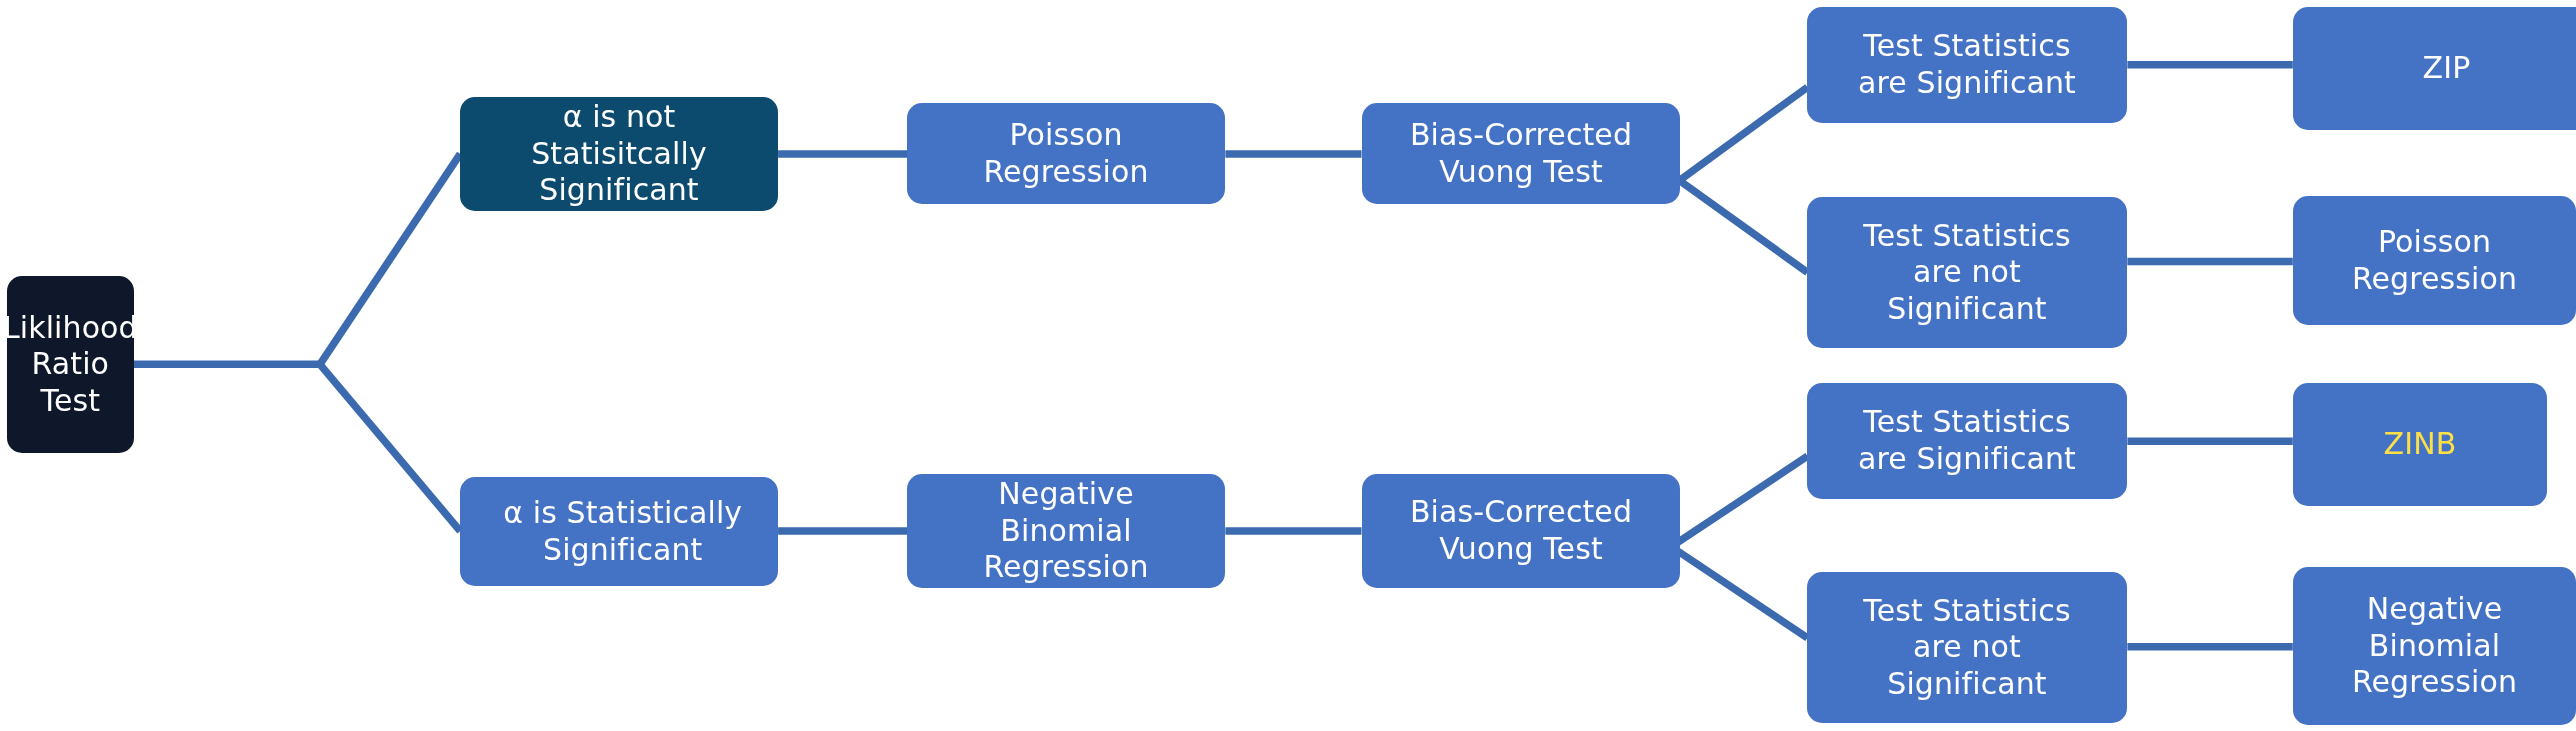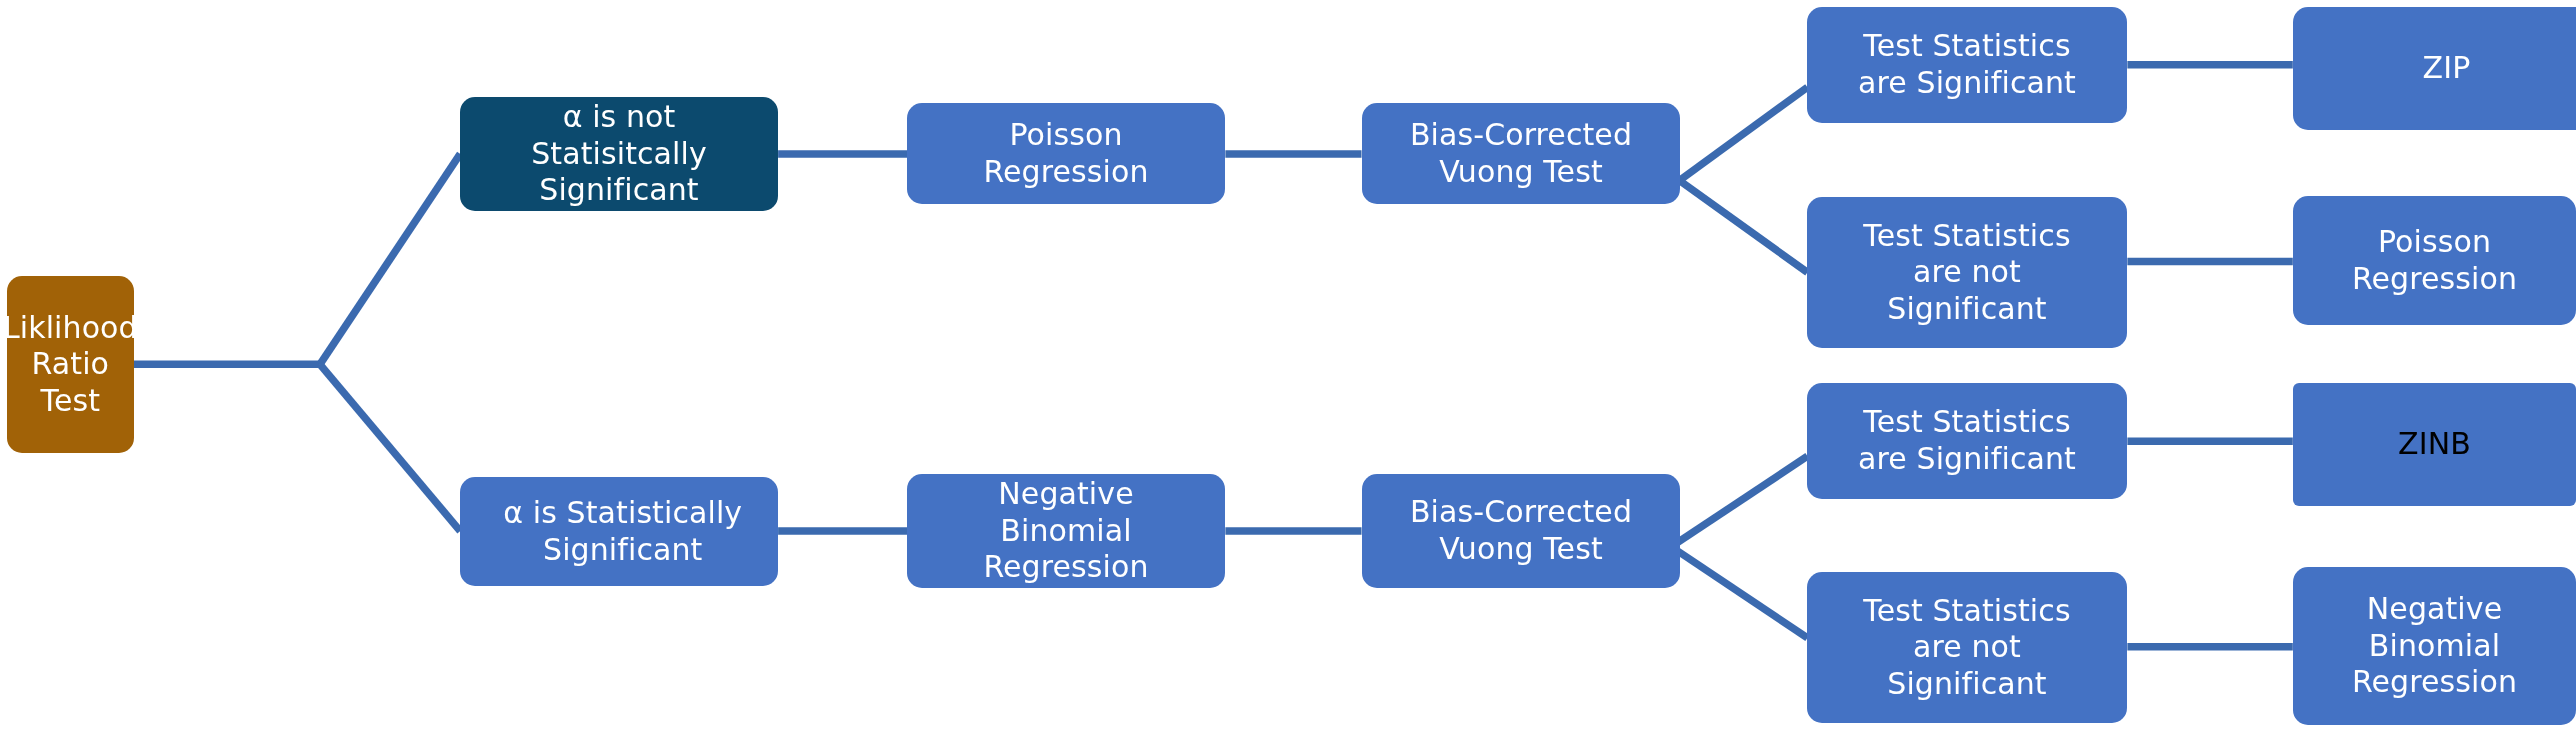--- a/index.html
+++ b/index.html
@@ -55,21 +55,21 @@
       <line x1="2467" y1="265" x2="2655" y2="128" stroke="#3B6AAF" stroke-width="11" stroke-linecap="butt"></line>
       <line x1="2467" y1="265" x2="2655" y2="400" stroke="#3B6AAF" stroke-width="11" stroke-linecap="butt"></line>
       <line x1="2455" y1="803" x2="2655" y2="670" stroke="#3B6AAF" stroke-width="11" stroke-linecap="butt"></line>
       <line x1="2455" y1="803" x2="2655" y2="937" stroke="#3B6AAF" stroke-width="11" stroke-linecap="butt"></line>
       <line x1="3125" y1="95" x2="3368" y2="95" stroke="#3B6AAF" stroke-width="11" stroke-linecap="butt"></line>
       <line x1="3125" y1="384" x2="3368" y2="384" stroke="#3B6AAF" stroke-width="11" stroke-linecap="butt"></line>
       <line x1="3125" y1="648" x2="3368" y2="648" stroke="#3B6AAF" stroke-width="11" stroke-linecap="butt"></line>
       <line x1="3125" y1="950" x2="3368" y2="950" stroke="#3B6AAF" stroke-width="11" stroke-linecap="butt"></line>
     </svg>
 
-  <div class="node" style="left: 6.8px; top: 276px; width: 127px; height: 177px; background: #a16207; color: rgb(255, 255, 255); font-size: 30px; align-items: center;"><span>Liklihood Ratio
+  <div class="node" style="left: 6.8px; top: 276px; width: 127px; height: 177px; background: #0f172a; color: rgb(255, 255, 255); font-size: 30px; align-items: center;"><span>Liklihood Ratio
 Test</span></div>
 
   <div class="node" style="left: 460px; top: 97px; width: 318px; height: 114px; background: #0c4a6e; color: rgb(255, 255, 255); font-size: 30px;"><span>α is not
 Statisitcally
 Significant</span></div>
   <div class="node" style="left: 460px; top: 477px; width: 318px; height: 109px; background: rgb(68, 114, 196); color: rgb(255, 255, 255); font-size: 30px; padding-left: 17px;"><span>α is Statistically
 Significant</span></div>
 
   <div class="node" style="left: 907px; top: 103px; width: 318px; height: 101px; background: rgb(68, 114, 196); color: rgb(255, 255, 255); font-size: 30px;"><span>Poisson
 Regression</span></div>
@@ -89,19 +89,19 @@
 Significant</span></div>
   <div class="node" style="left: 1807px; top: 383px; width: 320px; height: 116px; background: rgb(68, 114, 196); color: rgb(255, 255, 255); font-size: 30px;"><span>Test Statistics
 are Significant</span></div>
   <div class="node" style="left: 1807px; top: 572px; width: 320px; height: 151px; background: rgb(68, 114, 196); color: rgb(255, 255, 255); font-size: 30px;"><span>Test Statistics
 are not
 Significant</span></div>
 
   <div class="node" style="left: 2293px; top: 6.8px; width: 307px; height: 123px; background: rgb(68, 114, 196); color: rgb(255, 255, 255); font-size: 30px;"><span>ZIP</span></div>
   <div class="node" style="left: 2293px; top: 196px; width: 283px; height: 129px; background: rgb(68, 114, 196); color: rgb(255, 255, 255); font-size: 30px;"><span>Poisson
 Regression</span></div>
-  <div class="node" style="left: 2293px; top: 383px; width: 283px; height: 123px; background: rgb(68, 114, 196); color: #000000; font-size: 30px; border-radius: 6px;"><span>ZINB</span></div>
+  <div class="node" style="left: 2293px; top: 383px; width: 254px; height: 123px; background: rgb(68, 114, 196); color: #fde047; font-size: 30px;"><span>ZINB</span></div>
   <div class="node" style="left: 2293px; top: 567px; width: 283px; height: 158px; background: rgb(68, 114, 196); color: rgb(255, 255, 255); font-size: 30px;"><span>Negative
 Binomial
 Regression</span></div>
 
 </div>
 
 
 </body></html>

